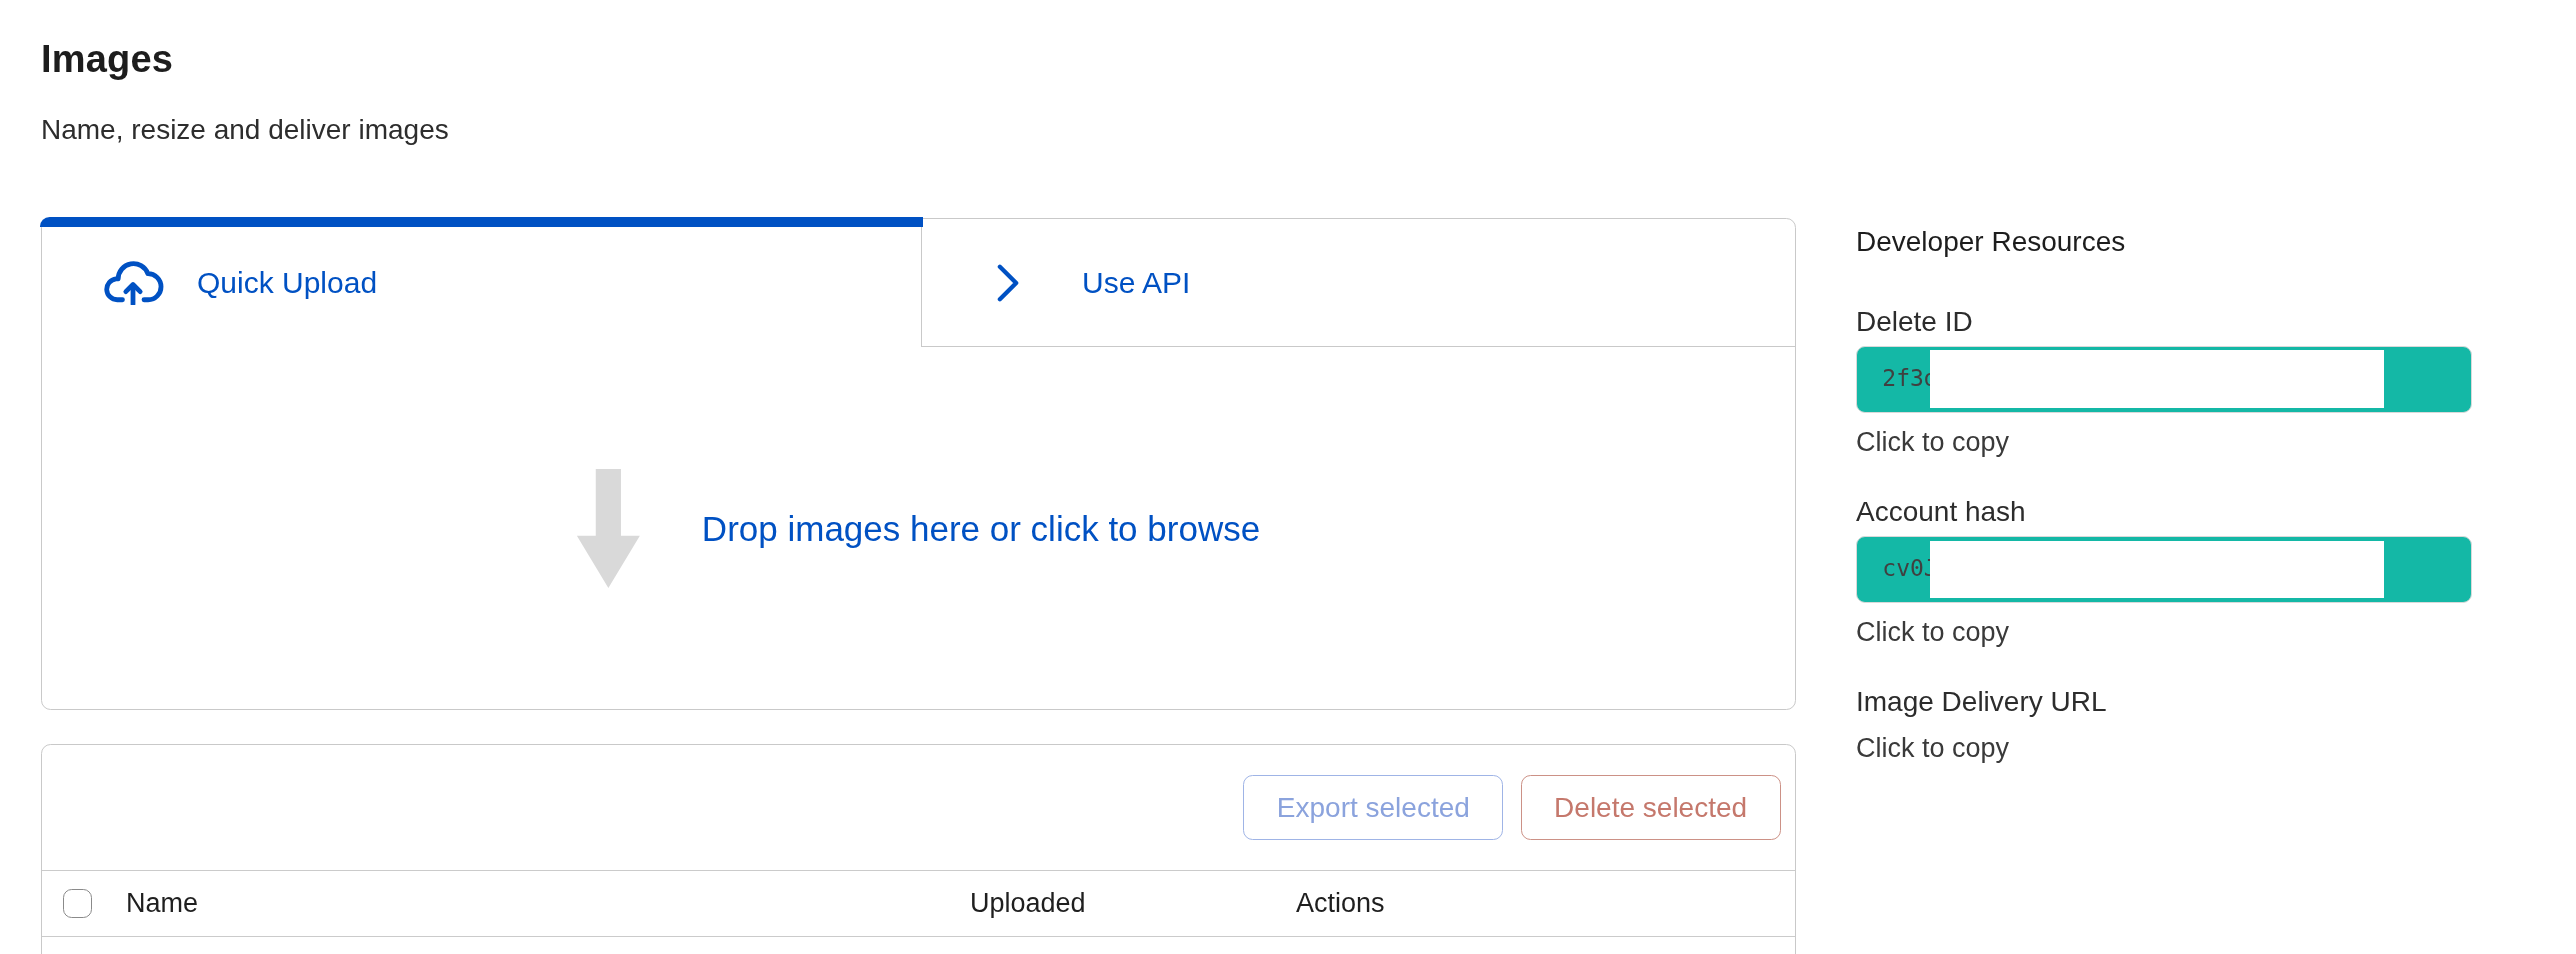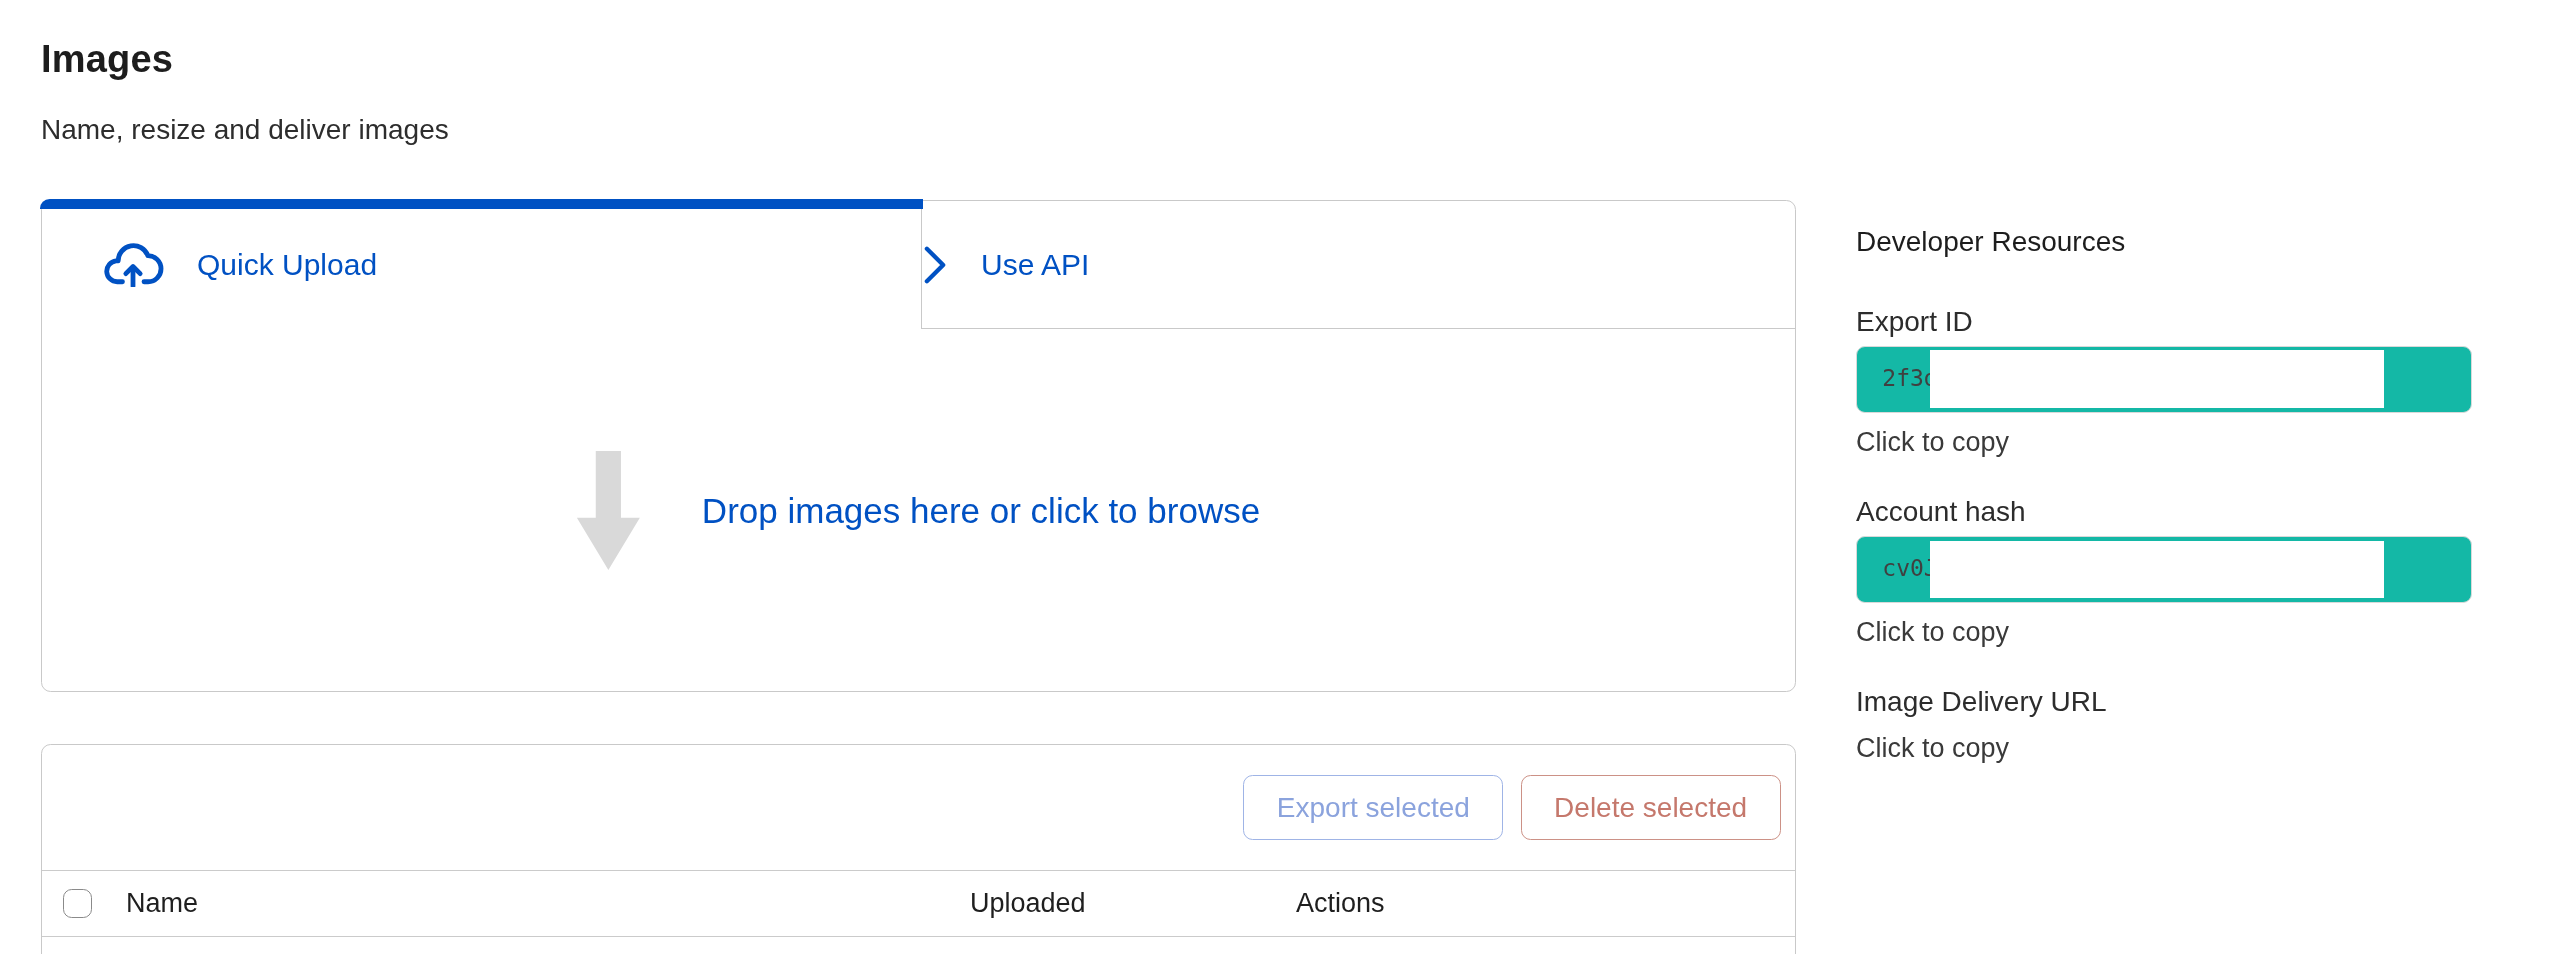--- a/index.html
+++ b/index.html
@@ -10,31 +10,31 @@
     color:#1d1d1d;
   }
   .mono { font-family:"DejaVu Sans Mono","Liberation Mono",monospace; }
 
   
   .page-title { position:absolute; left:41px; top:38px; font-size:38px; font-weight:600; color:#1d1d1d; letter-spacing:0.2px; }
   .page-subtitle { position:absolute; left:41px; top:114px; font-size:28px; font-weight:400; color:#2d2d2d; }
 
   
   .upload-card {
-    position:absolute; left:41px; top:200px; width:1755px; height:492px;
+    position:absolute; left:41px; top:218px; width:1755px; height:492px;
     background:#fff; border:1.9px solid #c9c9c9; border-radius:9.6px;
   }
   .tab-accent-bar {
     position:absolute; left:-1.9px; top:-1.9px; width:883px; height:9.6px;
     background:#0051c3; border-radius:9.6px 0 0 0;
   }
   .tabs-row { display:flex; height:128px; }
   .tab { display:flex; align-items:center; cursor:pointer; color:#0051c3; font-size:30px; }
   .tab-quick { width:879px; padding-left:60px; gap:33px; }
-  .tab-api { flex:1; gap:32px; border-left:1.9px solid #c9c9c9; border-bottom:1.9px solid #c9c9c9;text-align:right; }
+  .tab-api { flex:1; padding-left:73px; gap:60px; border-left:1.9px solid #c9c9c9; border-bottom:1.9px solid #c9c9c9;text-align:right; }
   .tab svg { display:block; }
 
   .drop-area {
     height:363px; display:flex; align-items:center; justify-content:center;
     gap:62px; cursor:pointer;
   }
   .drop-arrow {
     width:63px; height:119px; background:#d9d9d9;
     clip-path: polygon(30% 0, 70% 0, 70% 56%, 100% 56%, 50% 100%, 0 56%, 30% 56%);
   }
@@ -148,21 +148,21 @@
       <div class="th th-name">Name</div>
       <div class="th th-uploaded">Uploaded</div>
       <div class="th th-actions">Actions</div>
     </div>
   </div>
 
   <div class="dev-resources">
     <div class="dev-title">Developer Resources</div>
 
     <div class="resource">
-      <div class="resource-label">Export ID</div>
+      <div class="resource-label">Delete ID</div>
       <div class="copy-field">
         <div class="field-text-row mono">2f3d</div>
         <div class="redact redact-a"></div>
       </div>
       <div class="copy-hint">Click to copy</div>
     </div>
 
     <div class="resource">
       <div class="resource-label">Account hash</div>
       <div class="copy-field">

